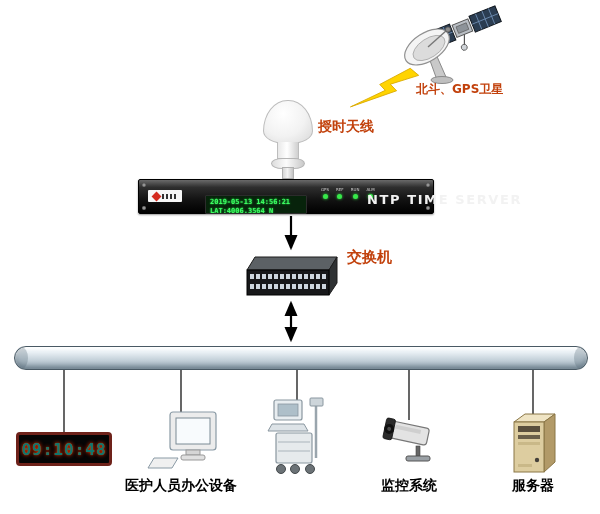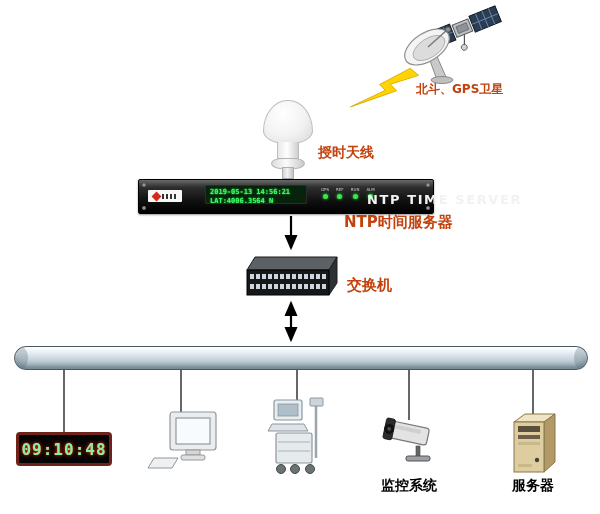--- a/index.html
+++ b/index.html
@@ -27,21 +27,21 @@
 
   
   .ntp{position:absolute;left:138px;top:179px;width:294px;height:33px;
       background:linear-gradient(180deg,#6a6a6a 0%,#2e2e2e 22%,#121212 60%,#000 100%);
       border:1px solid #000;border-radius:2px;box-shadow:0 1px 2px rgba(0,0,0,.4);}
   .ntp .screw{position:absolute;width:4px;height:4px;border-radius:50%;background:#9a9a9a;box-shadow:inset 0 0 1px #000;}
   .ntp .logo{position:absolute;left:9px;top:10px;width:34px;height:12px;background:#f7f7f7;border-radius:1px;
       display:flex;align-items:center;justify-content:center;gap:2px;}
   .ntp .logo i{display:block;width:7px;height:7px;background:#d42a1e;transform:rotate(45deg);}
   .ntp .logo b{display:block;width:16px;height:5px;background:repeating-linear-gradient(90deg,#333 0 2px,transparent 2px 4px);}
-  .ntp .lcd{position:absolute;left:66px;top:5px;width:102px;height:19px;background:#07230b;
+  .ntp .lcd{position:absolute;left:66px;top:15px;width:102px;height:19px;background:#07230b;
       border:1px solid #2c2c2c;border-radius:1px;padding:2px 4px;box-sizing:border-box;
       color:#3dfc62;font:bold 7px/9px "DejaVu Sans Mono",monospace;letter-spacing:0;
       text-shadow:0 0 2px #2aff55;white-space:nowrap;overflow:hidden;}
   .ntp .leds{position:absolute;left:182px;top:8px;display:flex;gap:7px;}
   .ntp .ledcol{display:flex;flex-direction:column;align-items:center;gap:2px;}
   .ntp .ledcol span{font-size:4px;line-height:4px;color:#cfcfcf;letter-spacing:0;}
   .ntp .ledcol .dot{width:5px;height:5px;border-radius:50%;background:#37e84a;box-shadow:0 0 3px #37e84a;}
   .ntp .panel-text{position:absolute;left:228px;top:12px;color:#f2f2f2;font-size:13px;
       letter-spacing:1.6px;font-weight:bold;white-space:nowrap;}
 
@@ -50,21 +50,21 @@
       background:linear-gradient(180deg,#fbfdfe 0%,#e8eff4 25%,#c3d0d9 60%,#93a5b1 100%);
       box-shadow:inset 0 2px 3px rgba(255,255,255,.9), inset 0 -3px 4px rgba(40,60,75,.35);}
   .bus:before,.bus:after{content:"";position:absolute;top:0;width:13px;height:100%;border-radius:50%;
       background:rgba(85,105,120,.30);}
   .bus:before{left:0;} .bus:after{right:0;}
 
   
   .clock{position:absolute;left:16px;top:432px;width:96px;height:34px;background:#050505;
       border:3px solid #6e221a;border-radius:4px;box-sizing:border-box;
       display:flex;align-items:center;justify-content:center;}
-  .clock .t{color:#86efac;font:bold 16px "DejaVu Sans Mono",monospace;letter-spacing:1px;
+  .clock .t{color:#0f766e;font:bold 16px "DejaVu Sans Mono",monospace;letter-spacing:1px;
       text-shadow:0 0 4px #ff3300,0 0 1px #ff5500;}
 
   .dev-svg{position:absolute;}
 </style>
 </head>
 <body>
 
 <div class="canvas">
 
   <svg class="overlay" viewBox="0 0 600 514">
@@ -232,20 +232,20 @@
     <polygon points="34,10 45,2 45,50 34,60" fill="#b29a68" stroke="#8a7646" stroke-width="1"></polygon>
     <rect x="4" y="10" width="30" height="50" fill="#ddcda0" stroke="#8a7646" stroke-width="1"></rect>
     <rect x="8" y="14" width="22" height="6" fill="#5a4f3d"></rect>
     <rect x="8" y="23" width="22" height="4" fill="#6a5f4a"></rect>
     <rect x="8" y="30" width="22" height="3" fill="#c9b888"></rect>
     <circle cx="27" cy="48" r="2.2" fill="#44403a"></circle>
     <rect x="8" y="52" width="14" height="3" fill="#c9b888"></rect>
   </svg>
 
   <div class="lbl sm" style="left:416px;top:81px;">北斗、GPS卫星</div>
-  <div class="lbl" style="left:318px;top:144px;">授时天线</div>
-  <div class="lbl md" style="left:344px;top:213px;">NTP时间服务器</div>
-  <div class="lbl md" style="left:347px;top:276px;">交换机</div>
-
+  <div class="lbl" style="left:318px;top:118px;">授时天线</div>
+  <div class="lbl md" style="left:347px;top:248px;">交换机</div>
+
+  <div class="dev-lbl" style="left:111px;width:140px;">医护人员办公设备</div>
   <div class="dev-lbl" style="left:473px;width:120px;">服务器</div>
   <div class="dev-lbl" style="left:349px;width:120px;">监控系统</div>
 
 </div>
 
 </body></html>

